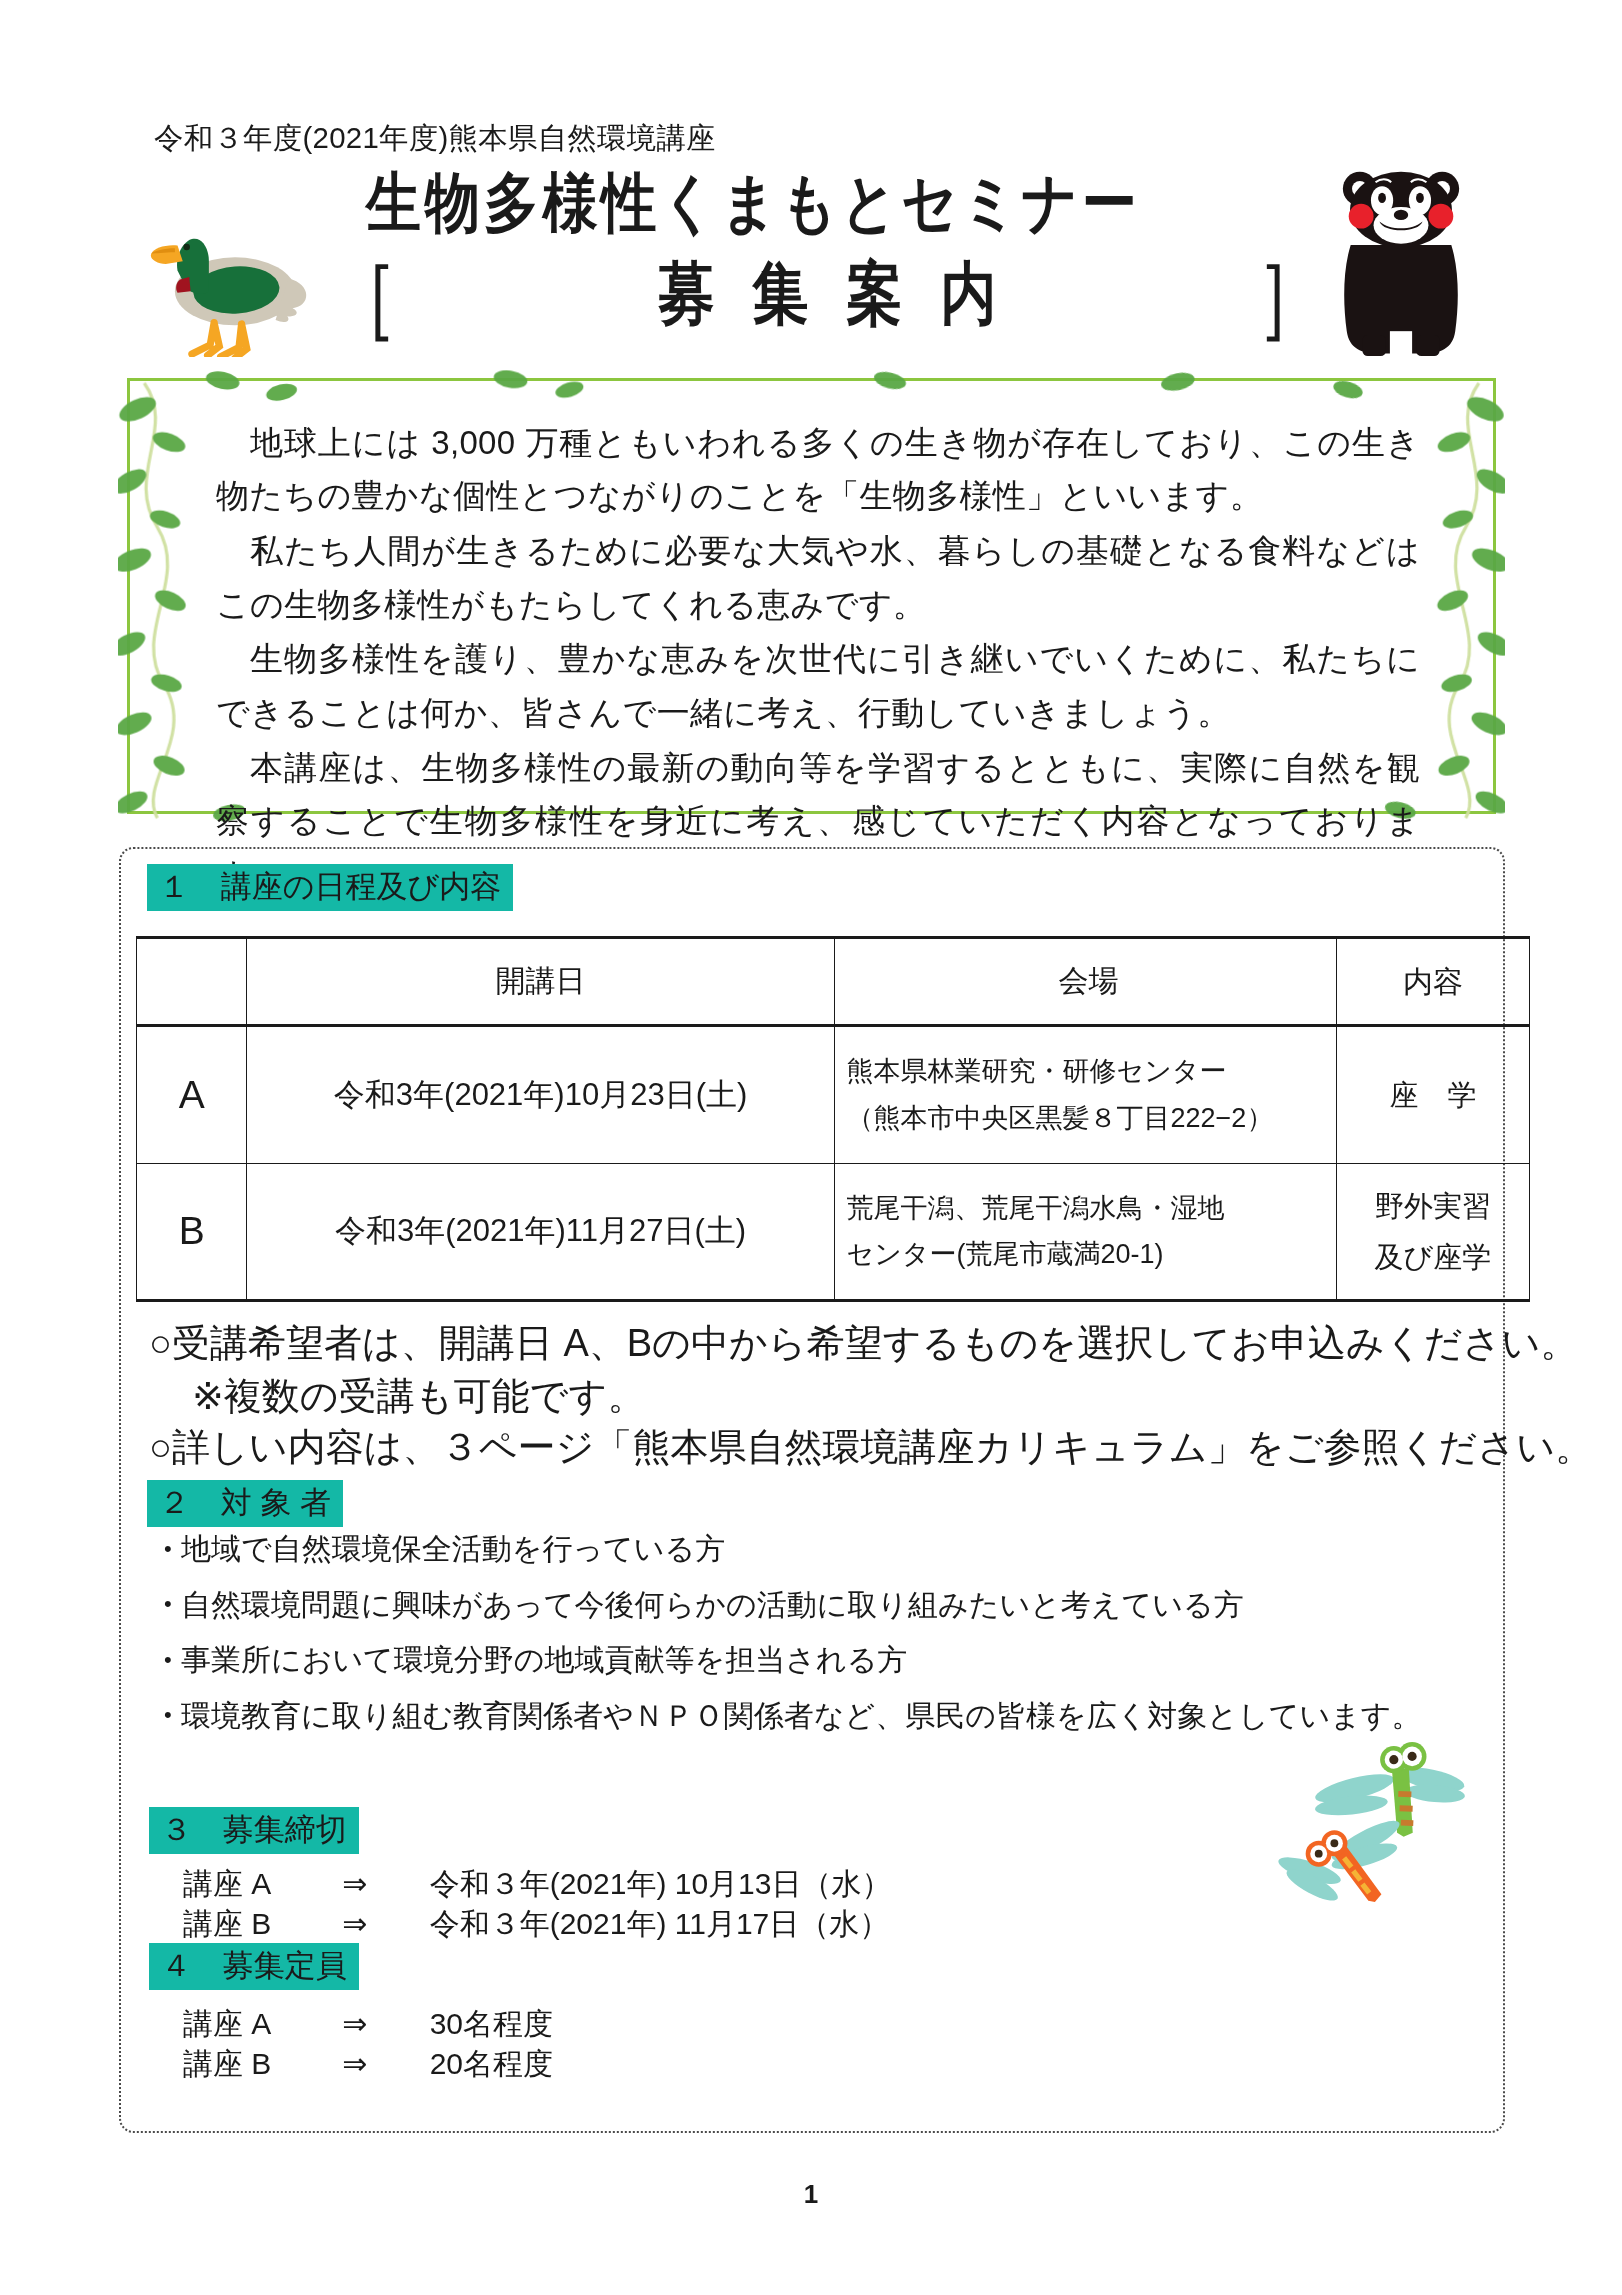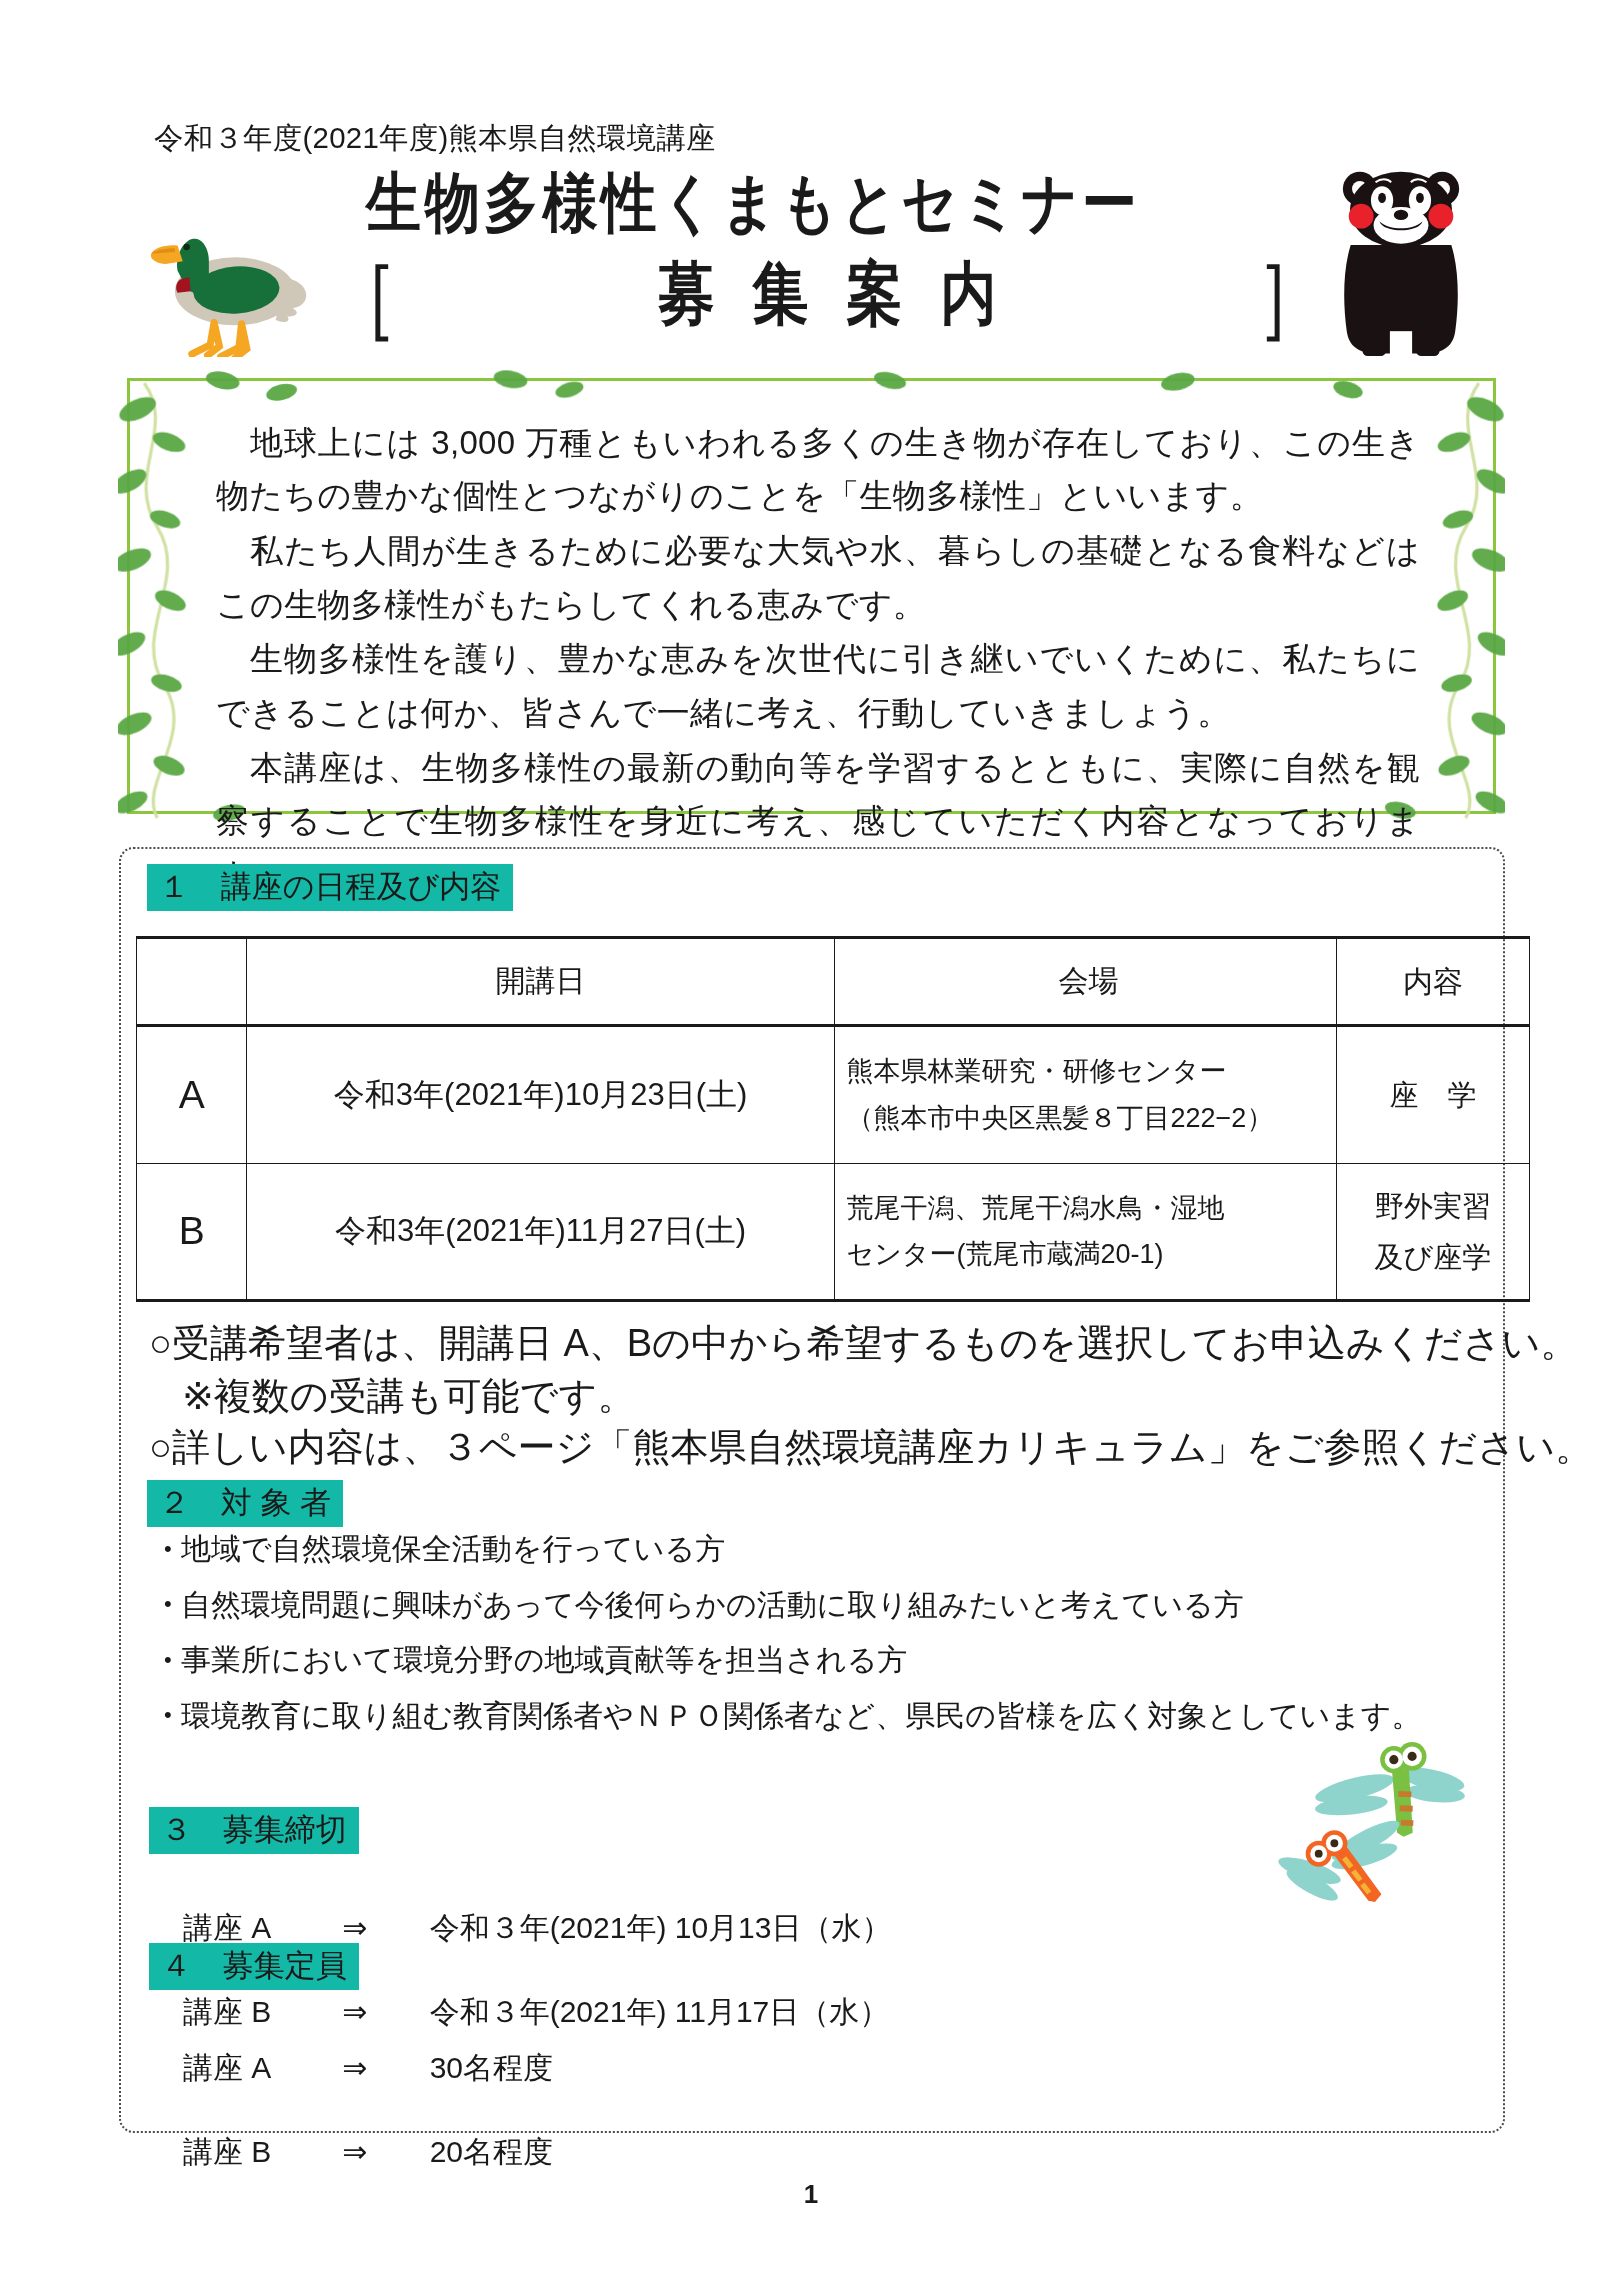--- a/index.html
+++ b/index.html
@@ -219,21 +219,21 @@
   .kv {
     position: absolute;
     font-size: 30px;
     line-height: 1.32;
     font-weight: 500;
     white-space: nowrap;
   }
   .kv .r { display: block; }
   .kv .k { display: inline-block; width: 151px; }
   .kv .a { display: inline-block; width: 79px; }
-  .kv .v { display: inline-block; margin-top: 44px; }
+  .kv .v { display: inline-block; }
 
   .capnote {
     position: absolute;
     left: 720px;
     top: 2006px;
     font-size: 30px;
     line-height: 1.42;
     font-weight: 500;
   }
   .capnote .cl { display: block; white-space: nowrap; }
@@ -383,21 +383,21 @@
       </td>
       <td class="c-kind bot-rule">
         <span class="kind-l1">野外実習</span>
         <span class="kind-l2">及び座学</span>
       </td>
     </tr>
   </tbody>
     </table>
 
   <div class="note" style="left:149px; top:1315px;">○受講希望者は、開講日 A、Bの中から希望するものを選択してお申込みください。</div>
-  <div class="note" style="left:182px; top:1368px;">※複数の受講も可能です。</div>
+  <div class="note" style="left:192px; top:1368px;">※複数の受講も可能です。</div>
   <div class="note" style="left:149px; top:1419px;text-align:right;">○詳しい内容は、３ページ「熊本県自然環境講座カリキュラム」をご参照ください。</div>
 
   <div class="sec-head" style="left:147px; top:1480px;">２　対 象 者</div>
 
   <div class="bullets">
     <span class="bi">地域で自然環境保全活動を行っている方</span>
     <span class="bi">自然環境問題に興味があって今後何らかの活動に取り組みたいと考えている方</span>
     <span class="bi">事業所において環境分野の地域貢献等を担当される方</span>
     <span class="bi">環境教育に取り組む教育関係者やＮＰＯ関係者など、県民の皆様を広く対象としています。</span>
   </div>

